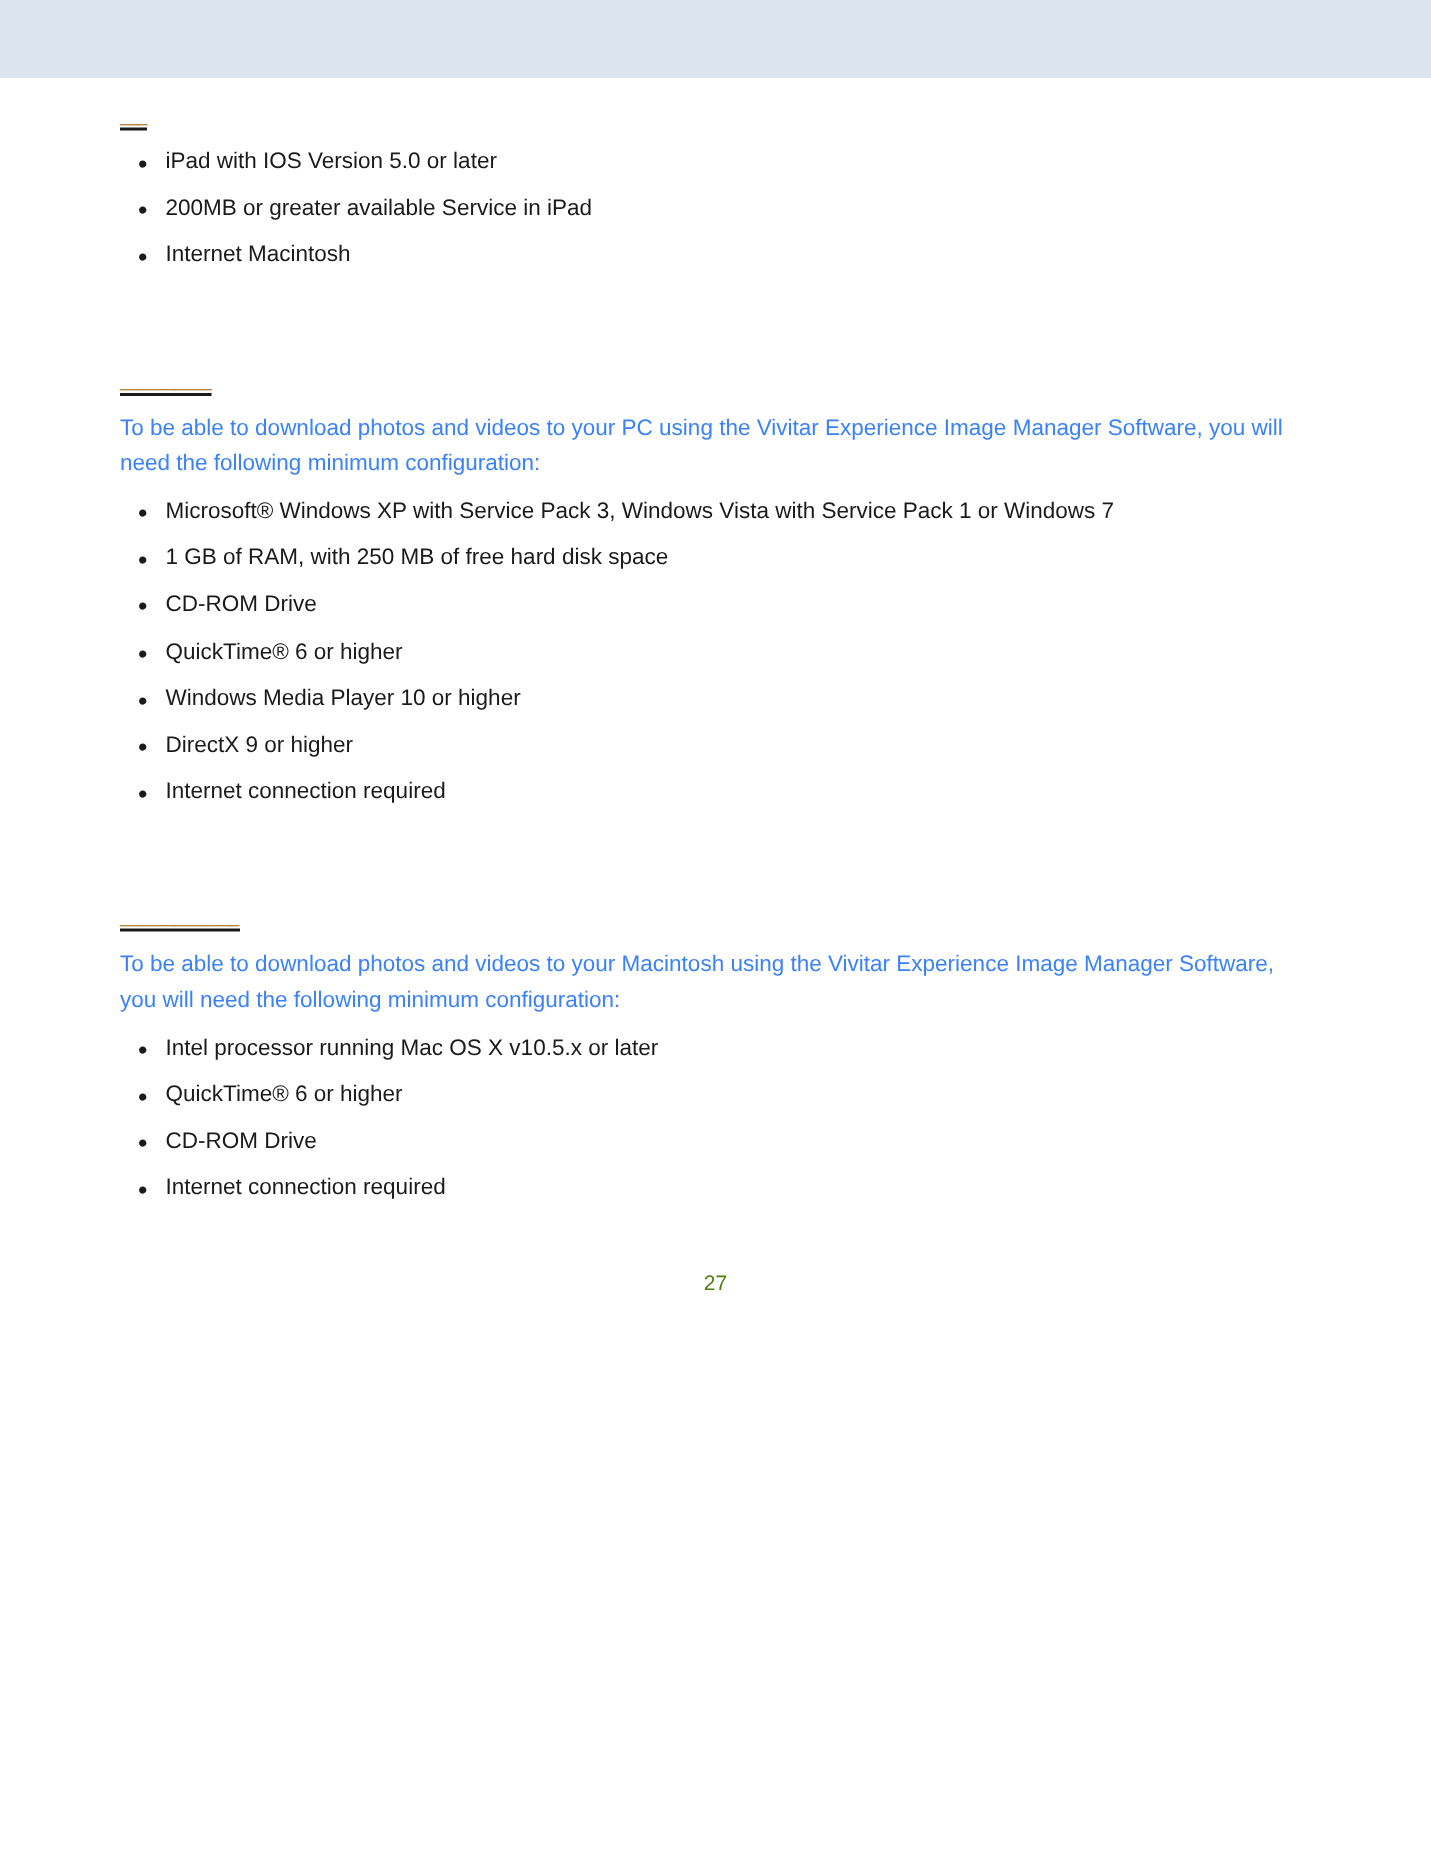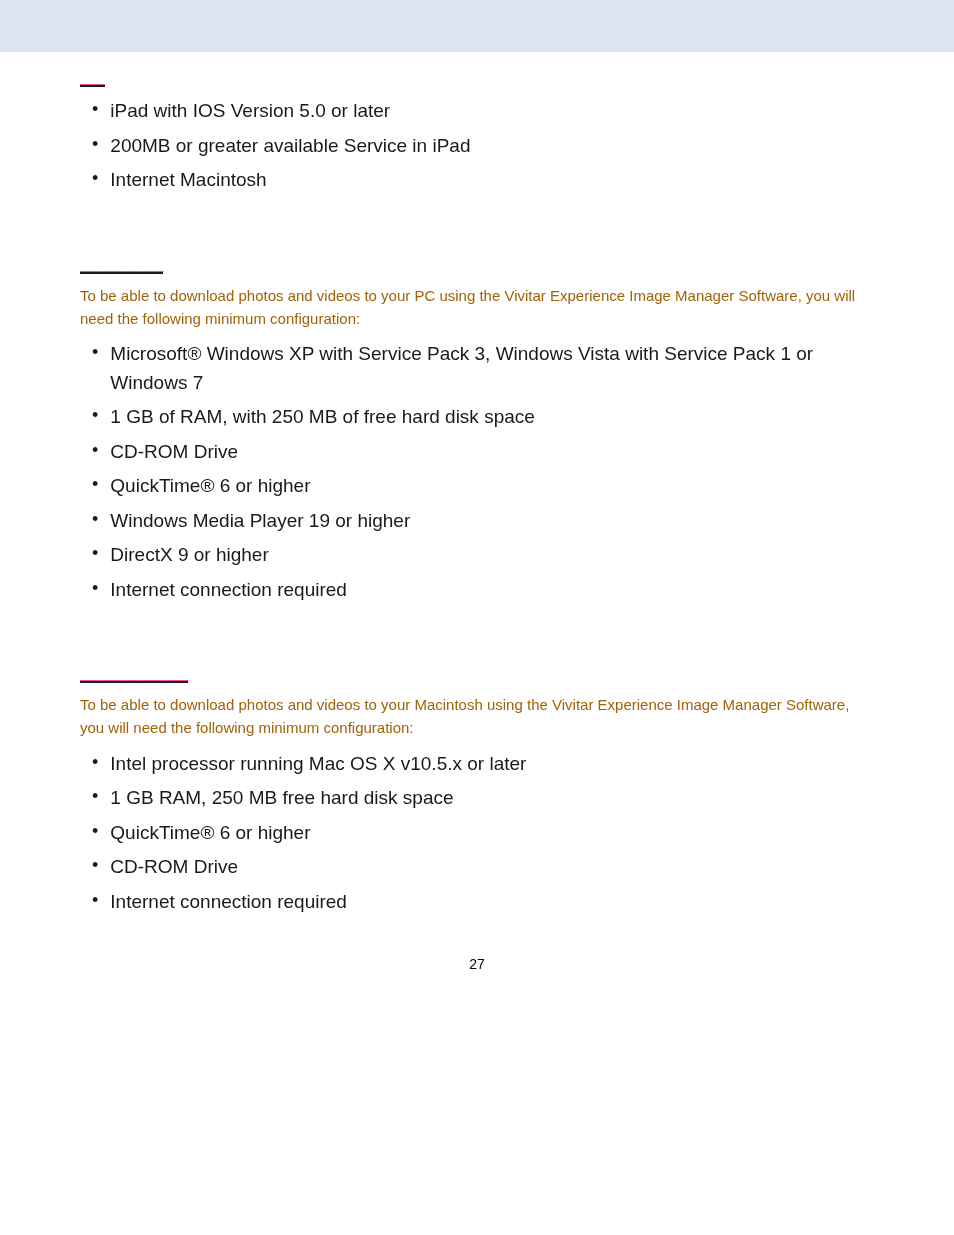--- a/index.html
+++ b/index.html
@@ -35,60 +35,61 @@
       margin-bottom: 32px;
     }
 
     .section-underline {
       border-bottom: 2px solid #1a1a1a;
       margin-bottom: 10px;
       display: inline-block;
     }
 
     .section-title {
-      font-size: 15px;
+      font-size: 11px;
       font-weight: normal;
-      color: #ec4899;
+      color: #a16207;
       padding-bottom: 2px;
     }
 
     .section-intro {
       font-size: 15px;
       line-height: 1.55;
       margin-bottom: 10px;
-      color: #a16207;
+      color: #3b82f6;
     }
 
     .bullet-list {
       list-style: none;
       padding: 0;
       margin: 0;
     }
 
     .bullet-list li {
       display: flex;
       align-items: flex-start;
       margin-bottom: 6px;
-      font-size: 19px;
+      font-size: 15px;
       line-height: 1.5;
+      text-align: right;
     }
 
     .bullet-list li::before {
       content: "•";
       font-size: 18px;
       margin-right: 12px;
       margin-left: 12px;
       flex-shrink: 0;
       line-height: 1.4;
     }
 
     .page-number {
       text-align: center;
       font-size: 14px;
-      color: #000000;
+      color: #4d7c0f;
       margin-top: 40px;
     }
 
     .spacer {
       height: 28px;
     }
   </style>
 </head>
 <body>
 
@@ -127,21 +128,21 @@
       <li>
           <span>1 GB of RAM, with 250 MB of free hard disk space</span>
         </li>
       <li>
           <span>CD-ROM Drive</span>
         </li>
       <li>
           <span>QuickTime® 6 or higher</span>
         </li>
       <li>
-          <span>Windows Media Player 19 or higher</span>
+          <span>Windows Media Player 10 or higher</span>
         </li>
       <li>
           <span>DirectX 9 or higher</span>
         </li>
       <li>
           <span>Internet connection required</span>
         </li>
     </ul>
   </div>
 
@@ -150,23 +151,20 @@
   <div class="section">
     <div class="section-underline">
       <span class="section-title">_____________</span>
     </div>
     <p class="section-intro">To be able to download photos and videos to your Macintosh using the Vivitar Experience Image Manager Software, you will need the following minimum configuration:</p>
     <ul class="bullet-list">
       <li>
           <span>Intel processor running Mac OS X v10.5.x or later</span>
         </li>
       <li>
-          <span>1 GB RAM, 250 MB free hard disk space</span>
-        </li>
-      <li>
           <span>QuickTime® 6 or higher</span>
         </li>
       <li>
           <span>CD-ROM Drive</span>
         </li>
       <li>
           <span>Internet connection required</span>
         </li>
     </ul>
   </div>

